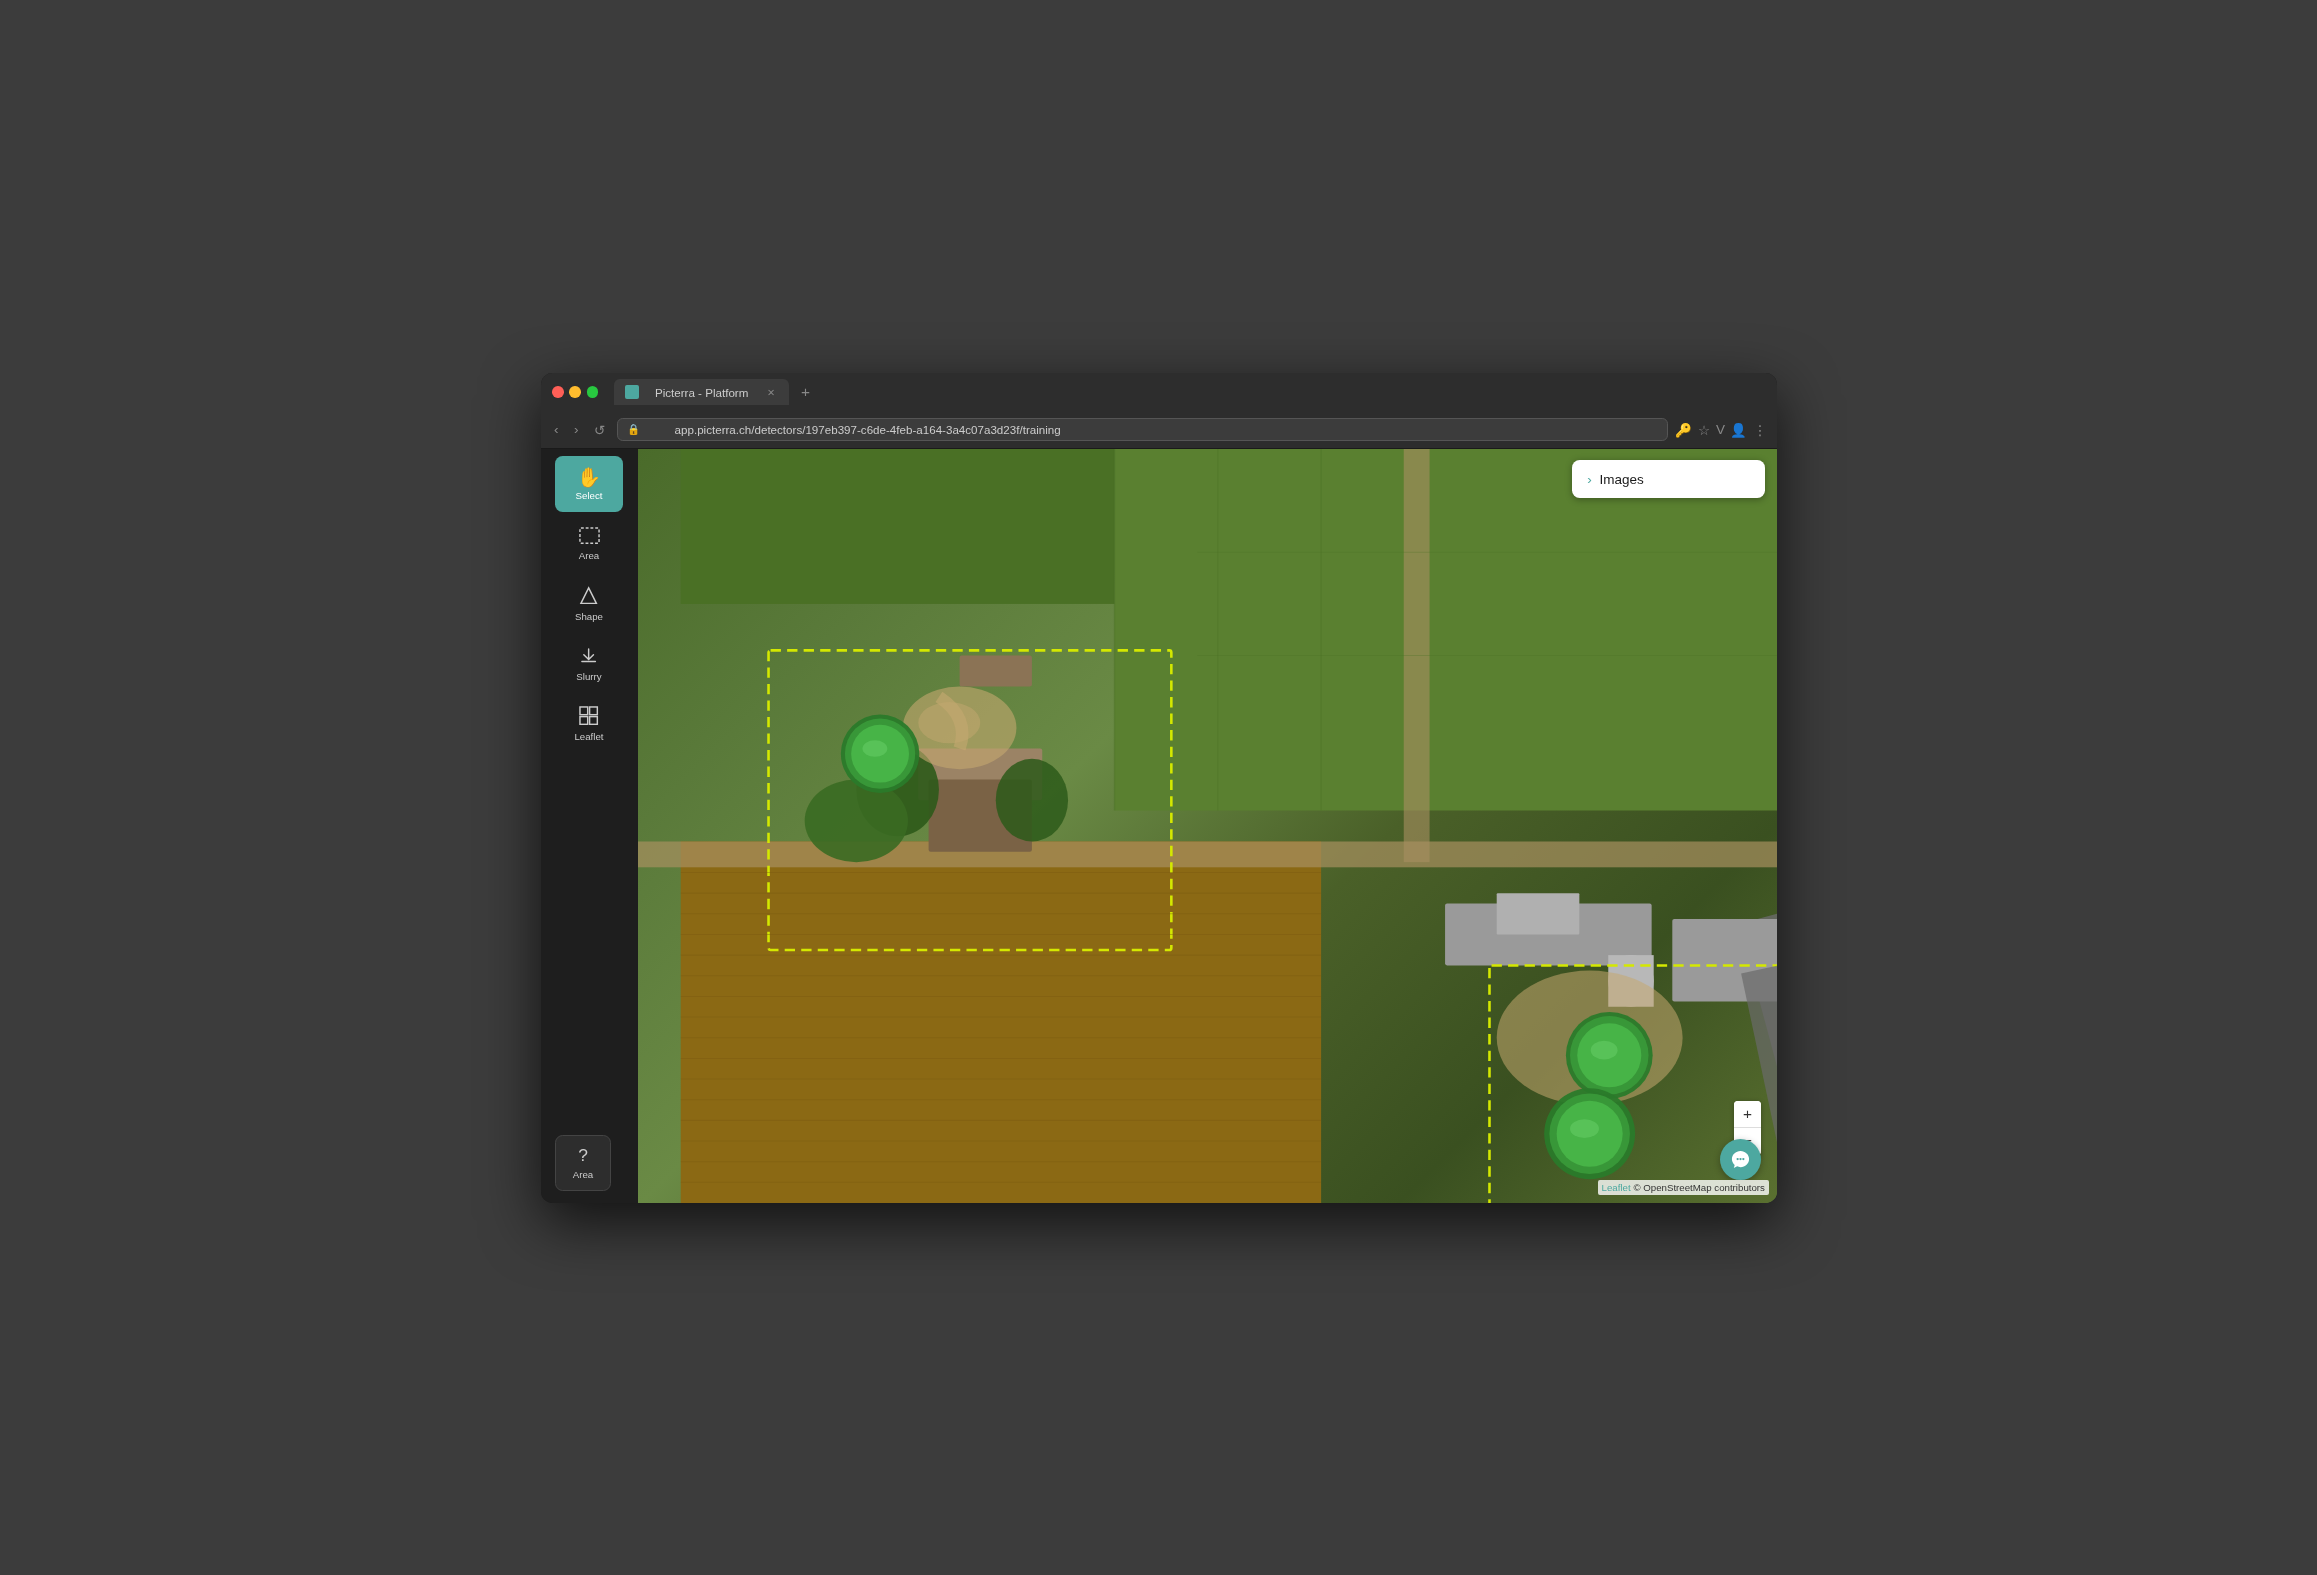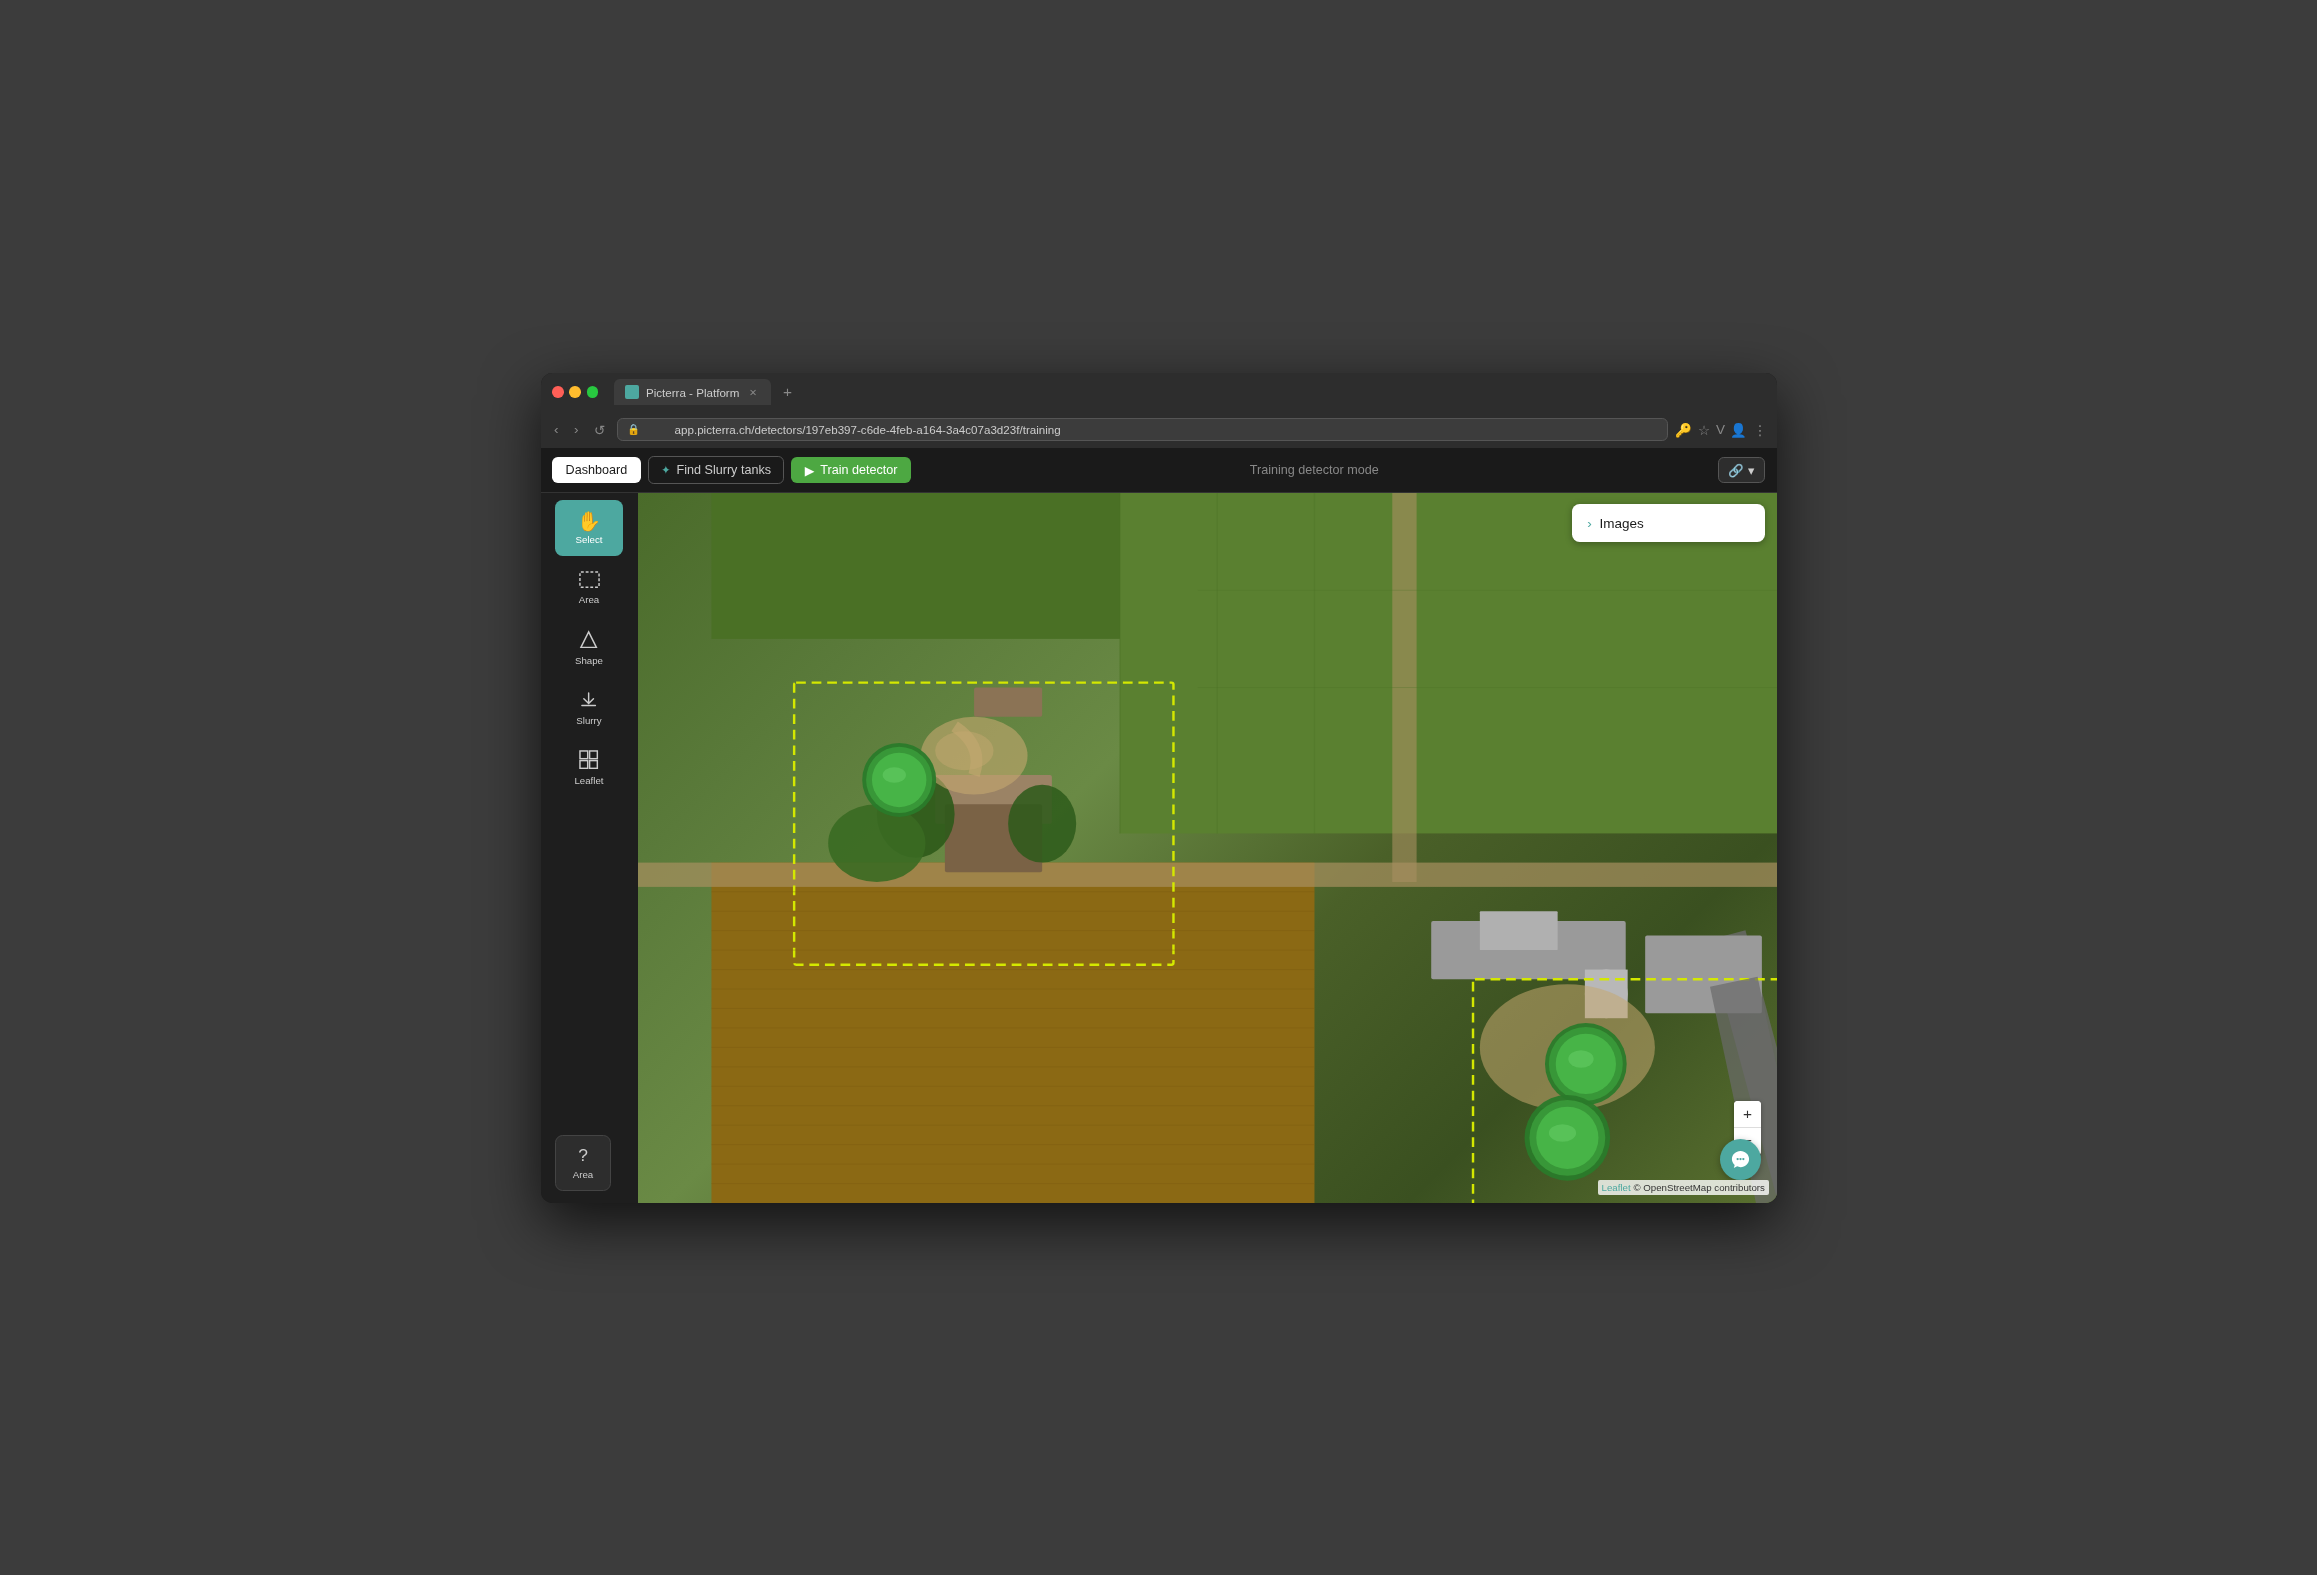--- a/index.html
+++ b/index.html
@@ -25,21 +25,21 @@
       padding: 0 11.6px;
       gap: 7.7px;
       flex-shrink: 0;
     }
     .traffic-lights { display: flex; gap: 5.8px; }
     .traffic-light { width: 11.6px; height: 11.6px; border-radius: 50%; }
     .tl-red { background: #ff5f57; }
     .tl-yellow { background: #febc2e; }
     .tl-green { background: #28c840; }
     .tab {
-      display: flex; align-items: center; gap: 7px;
+      display: flex; align-items: center; gap: 16px;
       background: #3c3c3c; border-radius: 5.8px 5.8px 0 0;
       padding: 5.8px 11.6px; color: #ccc; font-size: 11.6px;
       margin-left: 7.7px;
     }
     .tab-favicon { width: 13.5px; height: 13.5px; background: #4da8a0; border-radius: 1.9px; display: flex; align-items: center; justify-content: center; }
     .tab-close { width: 13.5px; height: 13.5px; border-radius: 50%; display: flex; align-items: center; justify-content: center; cursor: pointer; color: #888; font-size: 9.7px; }
     .tab-add { color: #888; font-size: 15.4px; margin-left: 3.9px; cursor: pointer; }
 
     
     .address-bar {
@@ -333,36 +333,20 @@
     </div>
     <div class="addr-icons">
       <span>🔑</span>
       <span>☆</span>
       <span>V</span>
       <span>👤</span>
       <span>⋮</span>
     </div>
   </div>
 
-  <div class="app-toolbar">
-    <button class="btn-dashboard">Dashboard</button>
-    <button class="btn-find-slurry">
-      <span class="find-slurry-icon">✦</span>
-      <span>Find Slurry tanks</span>
-    </button>
-    <button class="btn-train">
-      <span>▶</span>
-      <span>Train detector</span>
-    </button>
-    <div class="toolbar-center">Training detector mode</div>
-    <button class="btn-share">
-      <span>🔗</span>
-      <span>▾</span>
-    </button>
-  </div>
 
   <div class="main-content">
 
     <div class="left-toolbar">
       <button class="tool-btn active">
         <span class="tool-icon">✋</span>
         <span>Select</span>
       </button>
       <button class="tool-btn">
         <span class="tool-icon">

